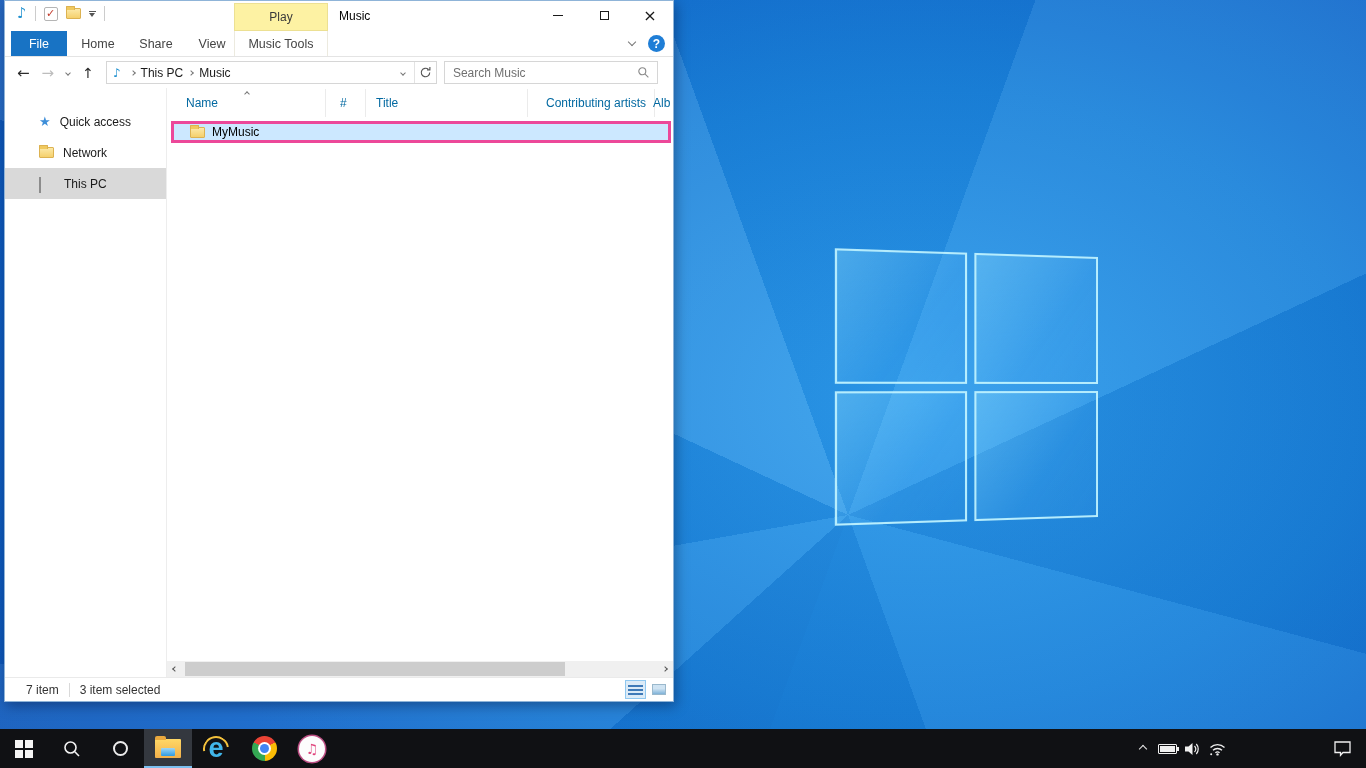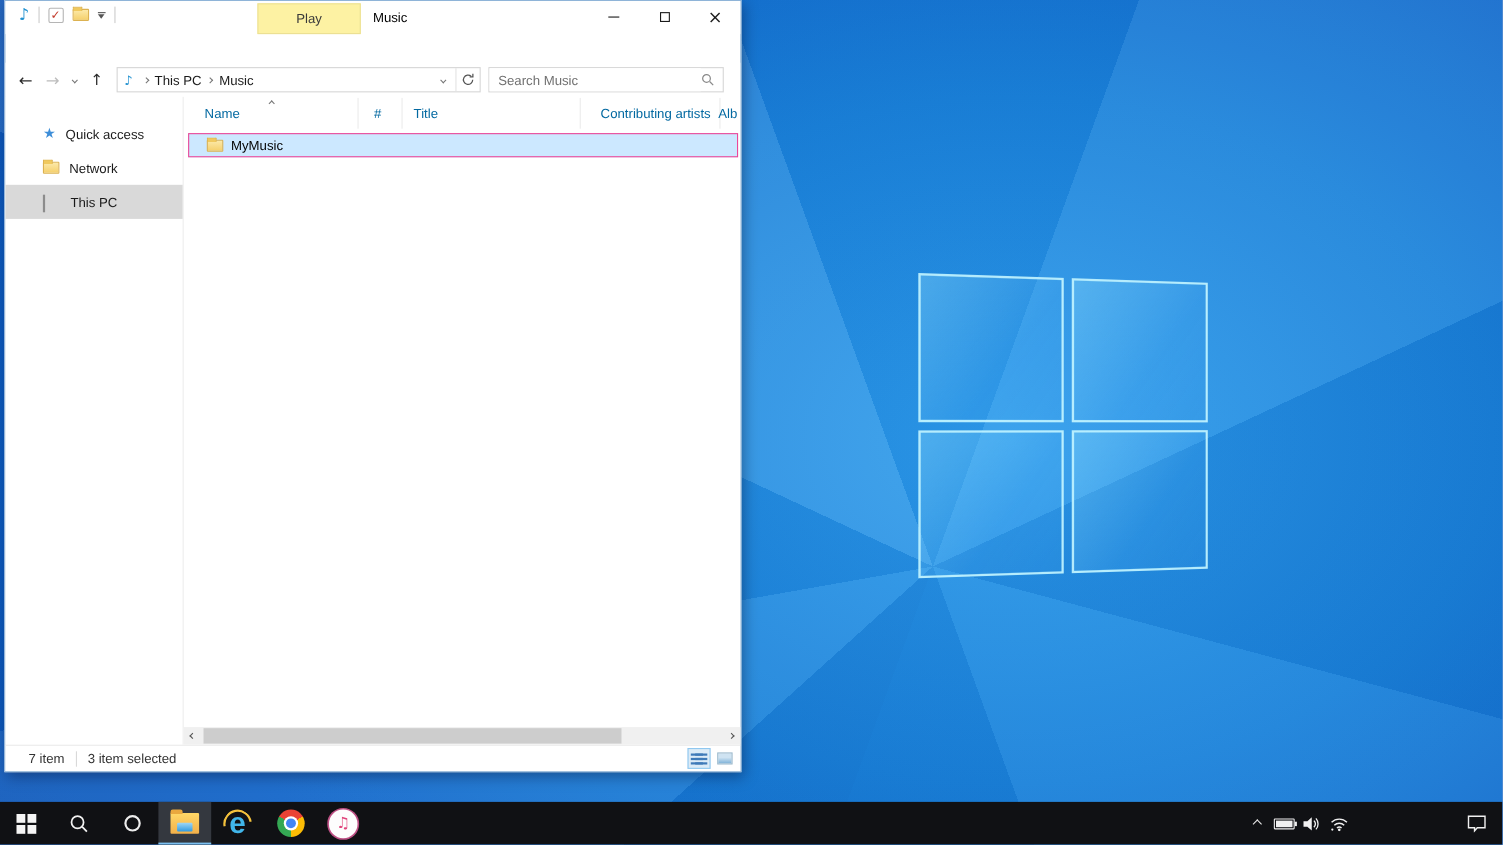--- a/index.html
+++ b/index.html
@@ -99,21 +99,21 @@
   .icon-monitor .scr { width:16px; height:10px; border:1px solid #8c8c8c; background:linear-gradient(#cfe8fa,#5ea7dc); }
   .icon-monitor .base { width:10px; height:2px; background:#8c8c8c; margin:1px auto 0; }
   .icon-network { width:16px; height:13px; position:relative; }
   .icon-network .globe { position:absolute; right:0; top:0; width:10px; height:10px; border-radius:50%; background:radial-gradient(circle at 35% 35%, #7ec3ef, #2a7fc9); }
   .icon-network .pc { position:absolute; left:0; bottom:0; width:11px; height:8px; border:1px solid #8c8c8c; background:#e8f2fa; }
 
   .main { position:absolute; left:162px; top:0; right:0; bottom:0; }
   .colhead { position:absolute; left:0; top:1px; right:0; height:28px; color:#0369a1; }
   .col { position:absolute; top:0; height:28px; display:flex; align-items:center; border-right:1px solid #ebebeb; }
   .sort-caret { position:absolute; left:78px; top:3px; }
-  .listrow { position:absolute; left:4px; right:2px; top:33px; height:22px; background:#cce8ff; border:1px solid #ec4899;
+  .listrow { position:absolute; left:4px; right:2px; top:33px; height:22px; background:#cce8ff; border:3px solid #ec4899;
     display:flex; align-items:center; padding-left:16px; gap:7px; color:#000; }
 
   .hscroll { position:absolute; left:0; right:0; bottom:0; height:16px; background:#f0f0f0; display:flex; align-items:center; }
   .hs-btn { width:16px; display:flex; align-items:center; justify-content:center; }
   .hs-track { position:relative; flex:1; height:100%; }
   .hs-thumb { position:absolute; left:2px; top:1px; height:14px; width:380px; background:#cdcdcd; }
 
   .statusbar { position:absolute; left:0; bottom:0; right:0; height:24px; background:#fff; border-top:1px solid #eaeaea;
     display:flex; align-items:center; color:#333; }
   .statusbar .sep { width:1px; height:14px; background:#d9d9d9; margin:0 10px; }
@@ -187,20 +187,29 @@
           </div>
         <div class="cap-btn">
             <span class="glyph-max"></span>
           </div>
         <div class="cap-btn">
             <span class="glyph-close">×</span>
           </div>
       </div>
     </div>
 
+    <div class="tabrow">
+      <div class="tab tab-file">File</div>
+      <div class="tab tab-home">Home</div>
+      <div class="tab tab-share">Share</div>
+      <div class="tab tab-view">View</div>
+      <div class="tab tab-tools">Music Tools</div>
+      <span class="chev down ribbon-expand"></span>
+      <div class="help-btn">?</div>
+    </div>
 
     <div class="navbar">
       <div class="nav-arrows">
         <span class="arrow-back">←</span>
         <span class="arrow-fwd">→</span>
         <span class="chev down small"></span>
         <span class="arrow-up">↑</span>
       </div>
       <div class="addressbar">
         <span class="note-glyph crumb-note">♪</span>

